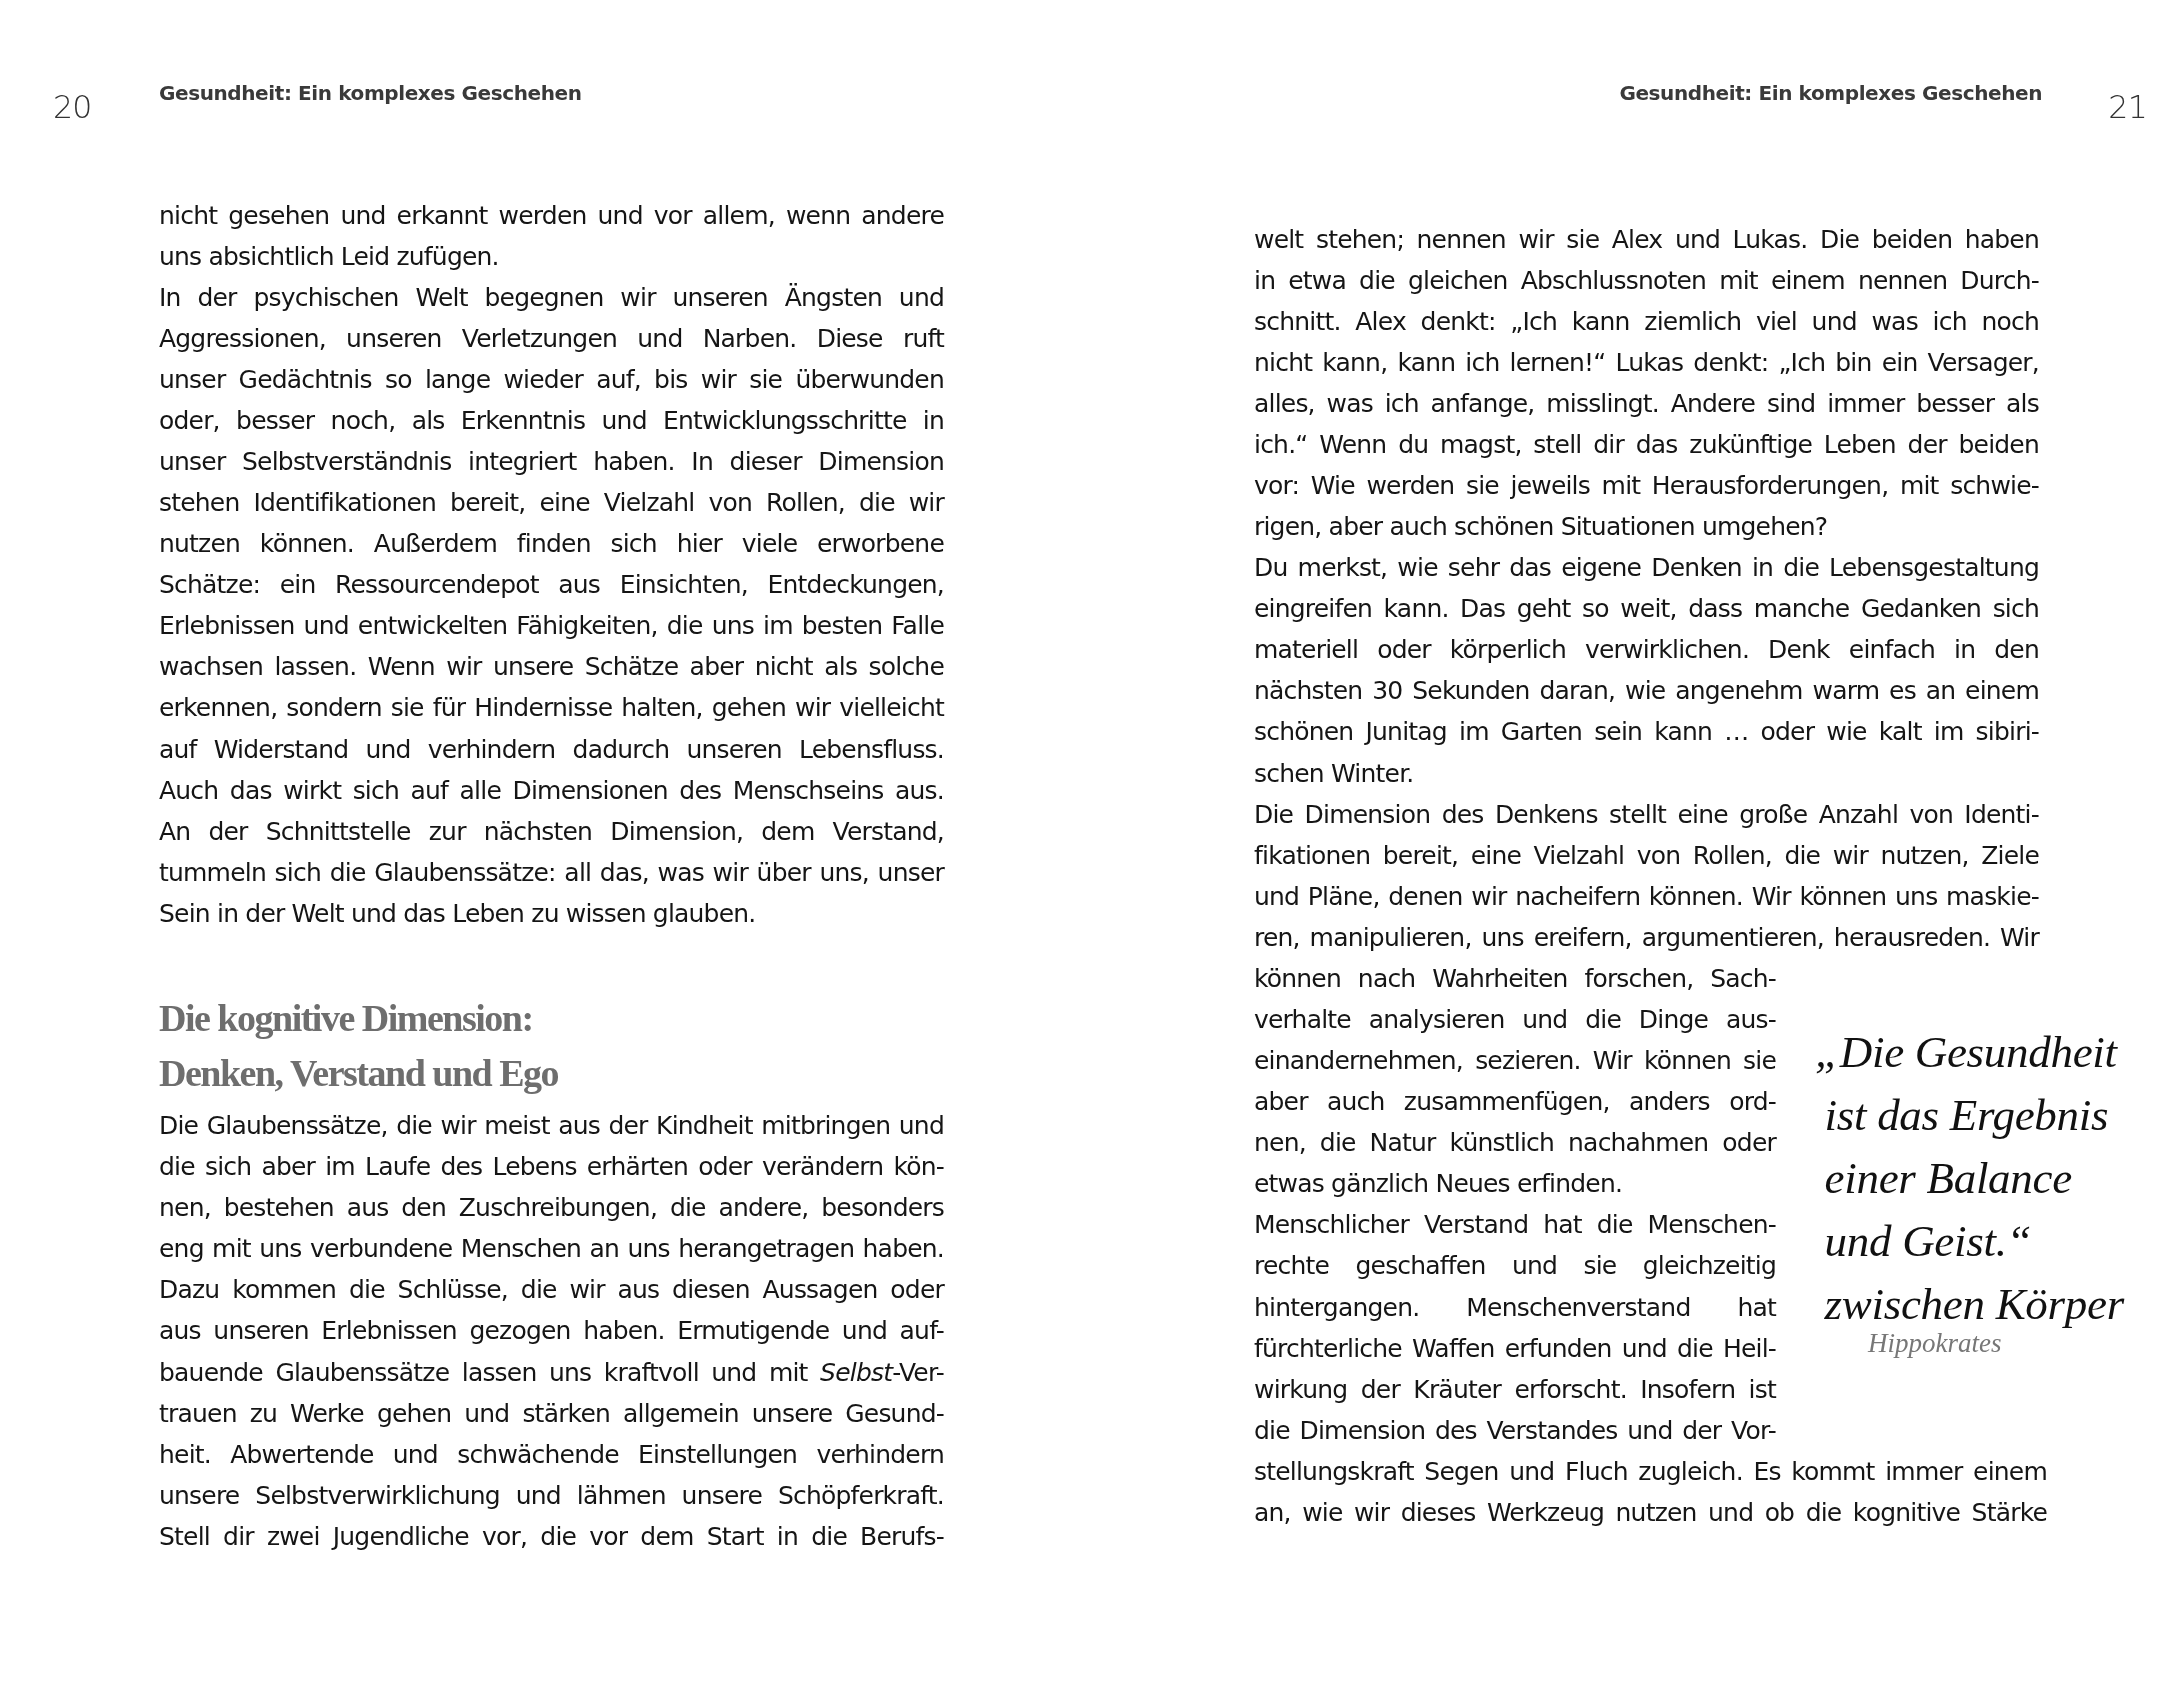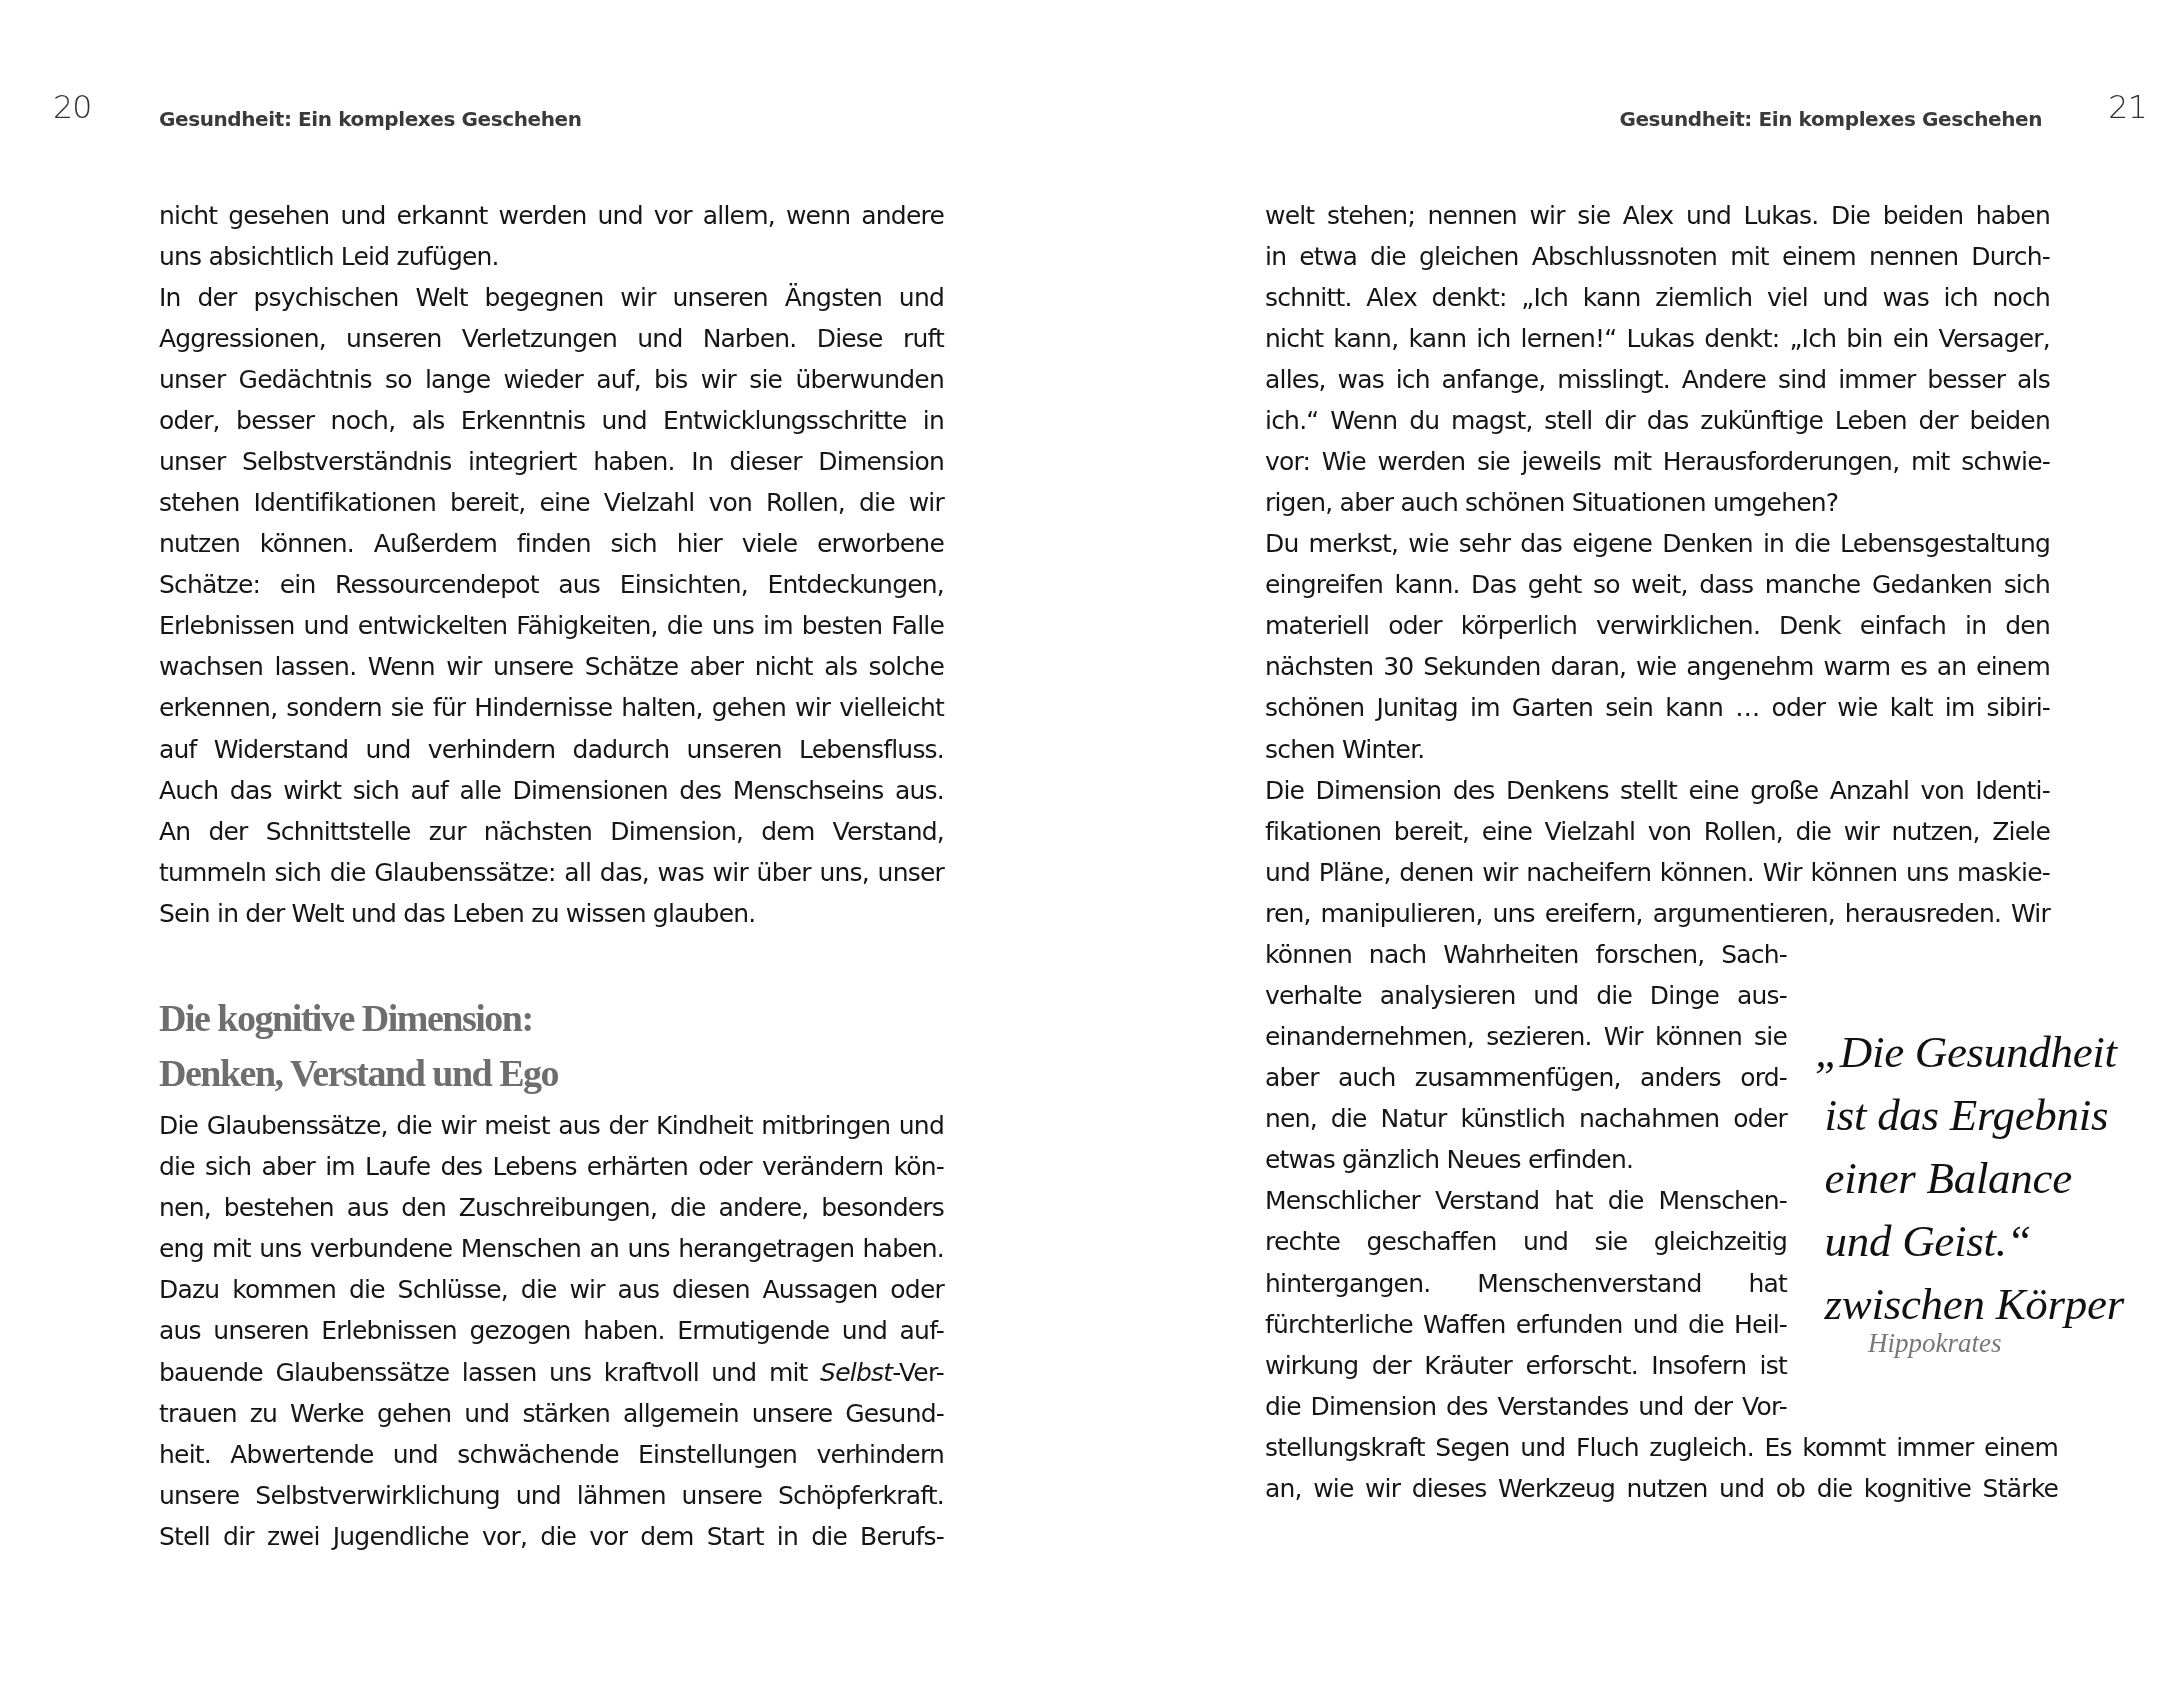--- a/index.html
+++ b/index.html
@@ -33,21 +33,21 @@
     top: 88px;
     font-family: "DejaVu Sans", sans-serif;
     font-weight: 300;
     font-size: 31.5px;
     line-height: 38px;
     color: #333333;
     letter-spacing: -0.7px;
   }
   .running-head {
     position: absolute;
-    top: 106px;
+    top: 80px;
     font-family: "DejaVu Sans", sans-serif;
     font-weight: bold;
     font-size: 20px;
     line-height: 27px;
     color: #3a3a3a;
     letter-spacing: -0.4px;
     white-space: nowrap;
   }
   .page-left .page-number { left: 53px; }
   .page-left .running-head { left: 159px; }
@@ -60,21 +60,21 @@
     font-size: 25px;
     line-height: 34px;
     white-space: nowrap;
     color: #151515;
     letter-spacing: -0.8px;
     text-align: justify;
     text-align-last: justify;
   }
   .line.last { text-align-last: left; }
   .col-left .line { left: 159px; width: 785px; }
-  .col-right .line { left: 174px; width: 785px; }
+  .col-right .line { left: 163px; width: 785px; margin-top: 24px; }
   .col-right .line.narrow { width: 522px; }
   .col-right .line.wide { width: 793px; }
 
   .heading {
     position: absolute;
     left: 159px;
     font-family: Liberation Serif, serif;
     font-weight: bold;
     font-size: 38px;
     line-height: 55px;

